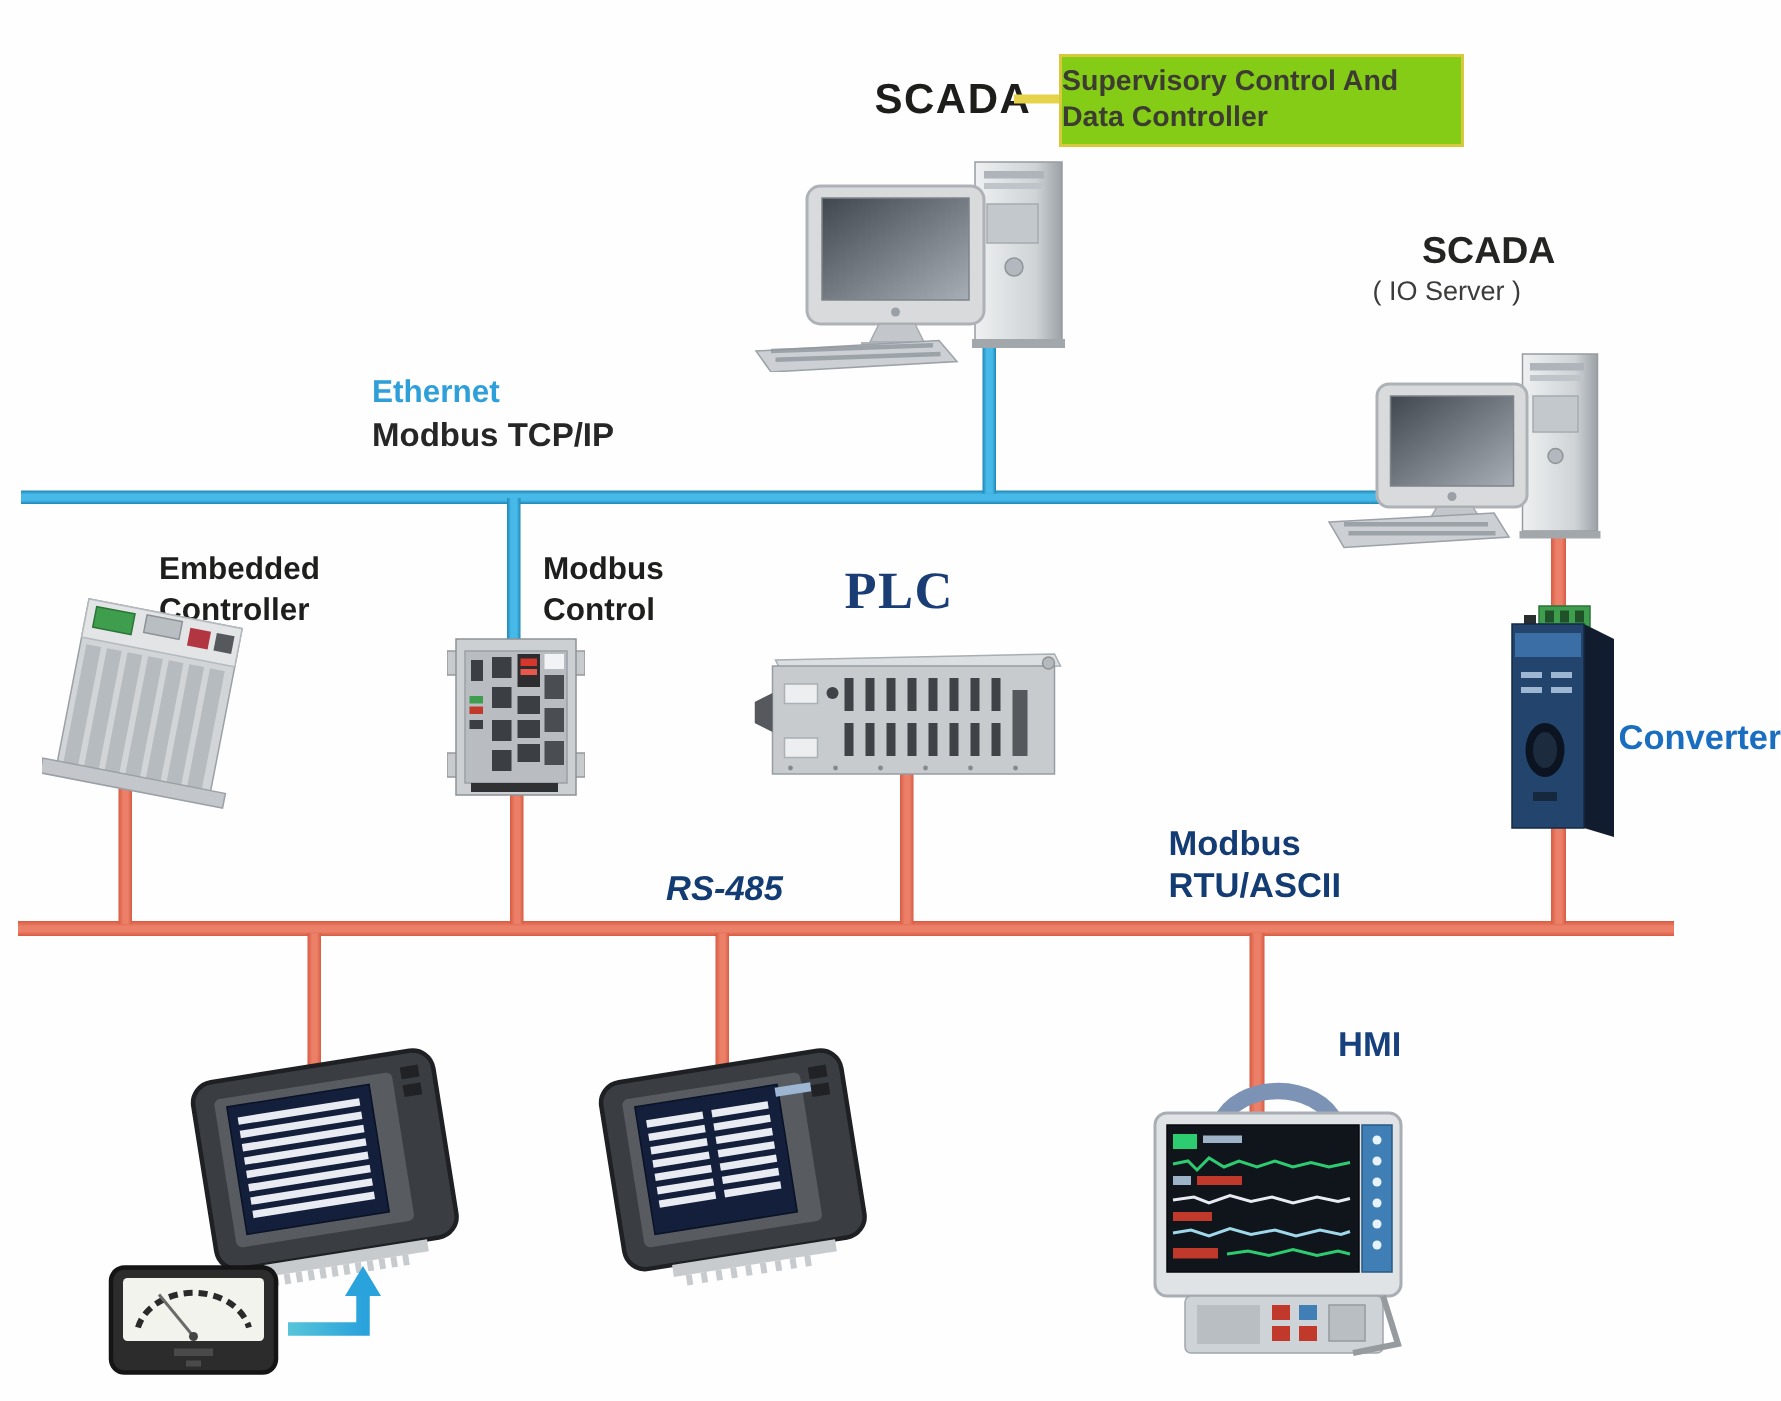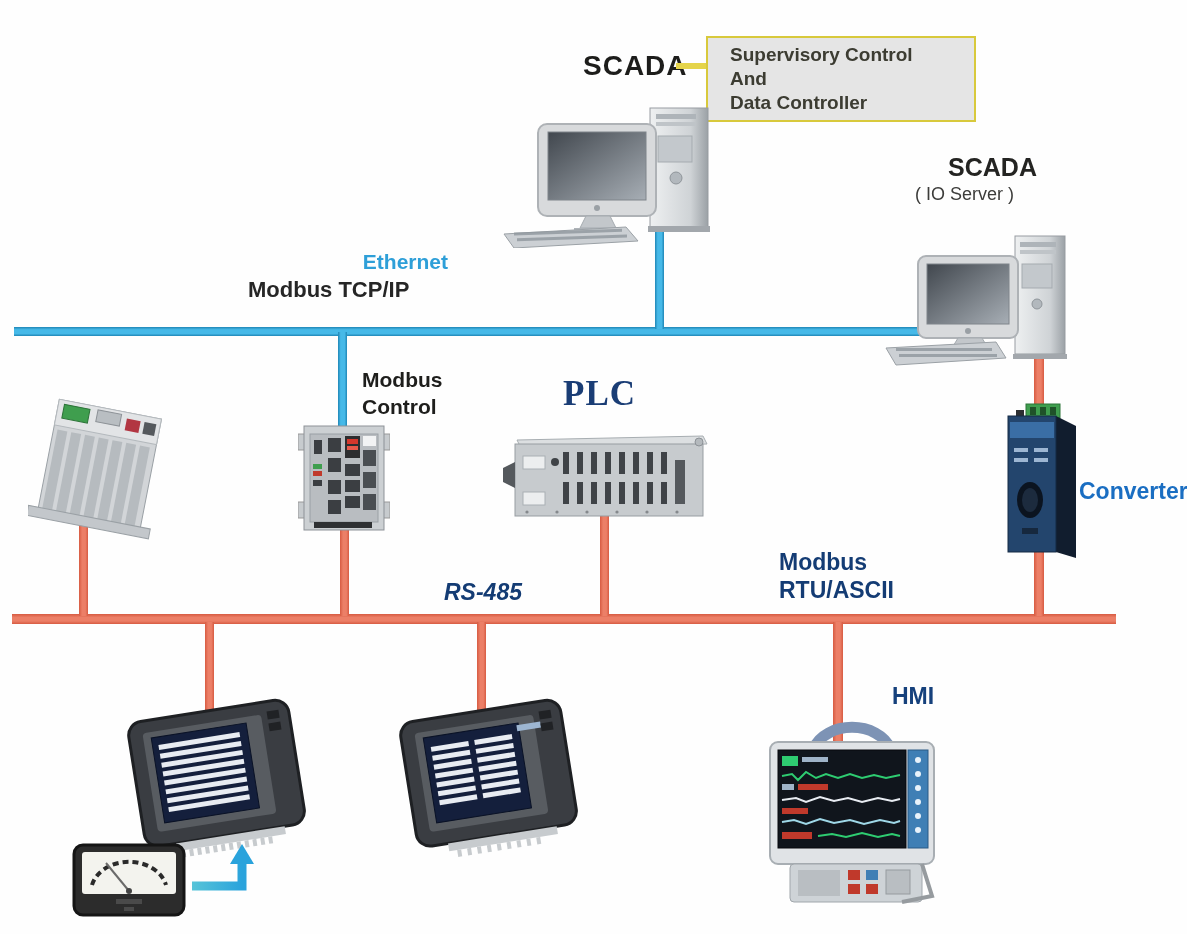--- a/index.html
+++ b/index.html
@@ -15,26 +15,26 @@
   .vline-eth { width:9px;
     background:linear-gradient(90deg,#1f86b6,#46b9e8 30%,#46b9e8 72%,#1f86b6); }
   .hline-ser { height:10px;
     background:linear-gradient(#d75b42,#ec7f67 35%,#ec7f67 70%,#d75b42); }
   .vline-ser { width:9px;
     background:linear-gradient(90deg,#d75b42,#ec7f67 35%,#ec7f67 70%,#d75b42); }
 
   
   .lbl { white-space:pre; }
   .scada-top   { font-size:28px; font-weight:bold; color:#1d1d1b; letter-spacing:1px; }
-  .callout     { background:#e5e5e5; border:2px solid #d8c93c; padding:5px 22px;
+  .callout     { background:#84cc16; border:2px solid #d8c93c; padding:5px 0;
                  font-size:19px; font-weight:bold; color:#3c3c32; line-height:24px; }
   .callout-tie { height:6px; background:#e5d44a; }
   .scada-io-t  { font-size:25px; font-weight:bold; color:#242422; text-align:center; }
   .scada-io-s  { font-size:18px; color:#3c3c3a; text-align:left; margin-top:2px; }
-  .eth-lbl     { font-size:21px; font-weight:bold; color:#2e9fd8; text-align:right; }
+  .eth-lbl     { font-size:21px; font-weight:bold; color:#2e9fd8; text-align:left; }
   .tcp-lbl     { font-size:22px; font-weight:bold; color:#262626; margin-top:3px; }
   .dev-lbl     { font-size:21px; font-weight:bold; color:#1e1e1c; line-height:27px; }
   .plc-lbl     { font-size:35px; font-weight:bold; color:#1a3d75; letter-spacing:1px;font-family:Liberation Serif, serif; }
   .navy-lbl    { font-size:23px; font-weight:bold; color:#143c74; line-height:28px; }
   .conv-lbl    { font-size:23px; font-weight:bold; color:#1a6ec2; }
   .hmi-lbl     { font-size:23px; font-weight:bold; color:#16417c; }
 </style>
 </head>
 <body>
 
@@ -63,20 +63,24 @@
   <div class="abs" style="left:915px; top:153px; width:155px;">
     <div class="scada-io-t">SCADA</div>
     <div class="scada-io-s">( IO Server )</div>
   </div>
 
   <div class="abs" style="left:248px; top:250px; width:200px;">
     <div class="eth-lbl">Ethernet</div>
     <div class="tcp-lbl">Modbus TCP/IP</div>
   </div>
 
+  <div class="abs dev-lbl" style="left:106px; top:366px;">
+    <div>Embedded</div>
+    <div>Controller</div>
+  </div>
 
   <div class="abs dev-lbl" style="left:362px; top:366px;">
     <div>Modbus</div>
     <div>Control</div>
   </div>
 
   <div class="abs plc-lbl" style="left:563px; top:374px;">PLC</div>
 
   <div class="abs navy-lbl" style="left:444px; top:578px;font-style:italic;">RS-485</div>
 

